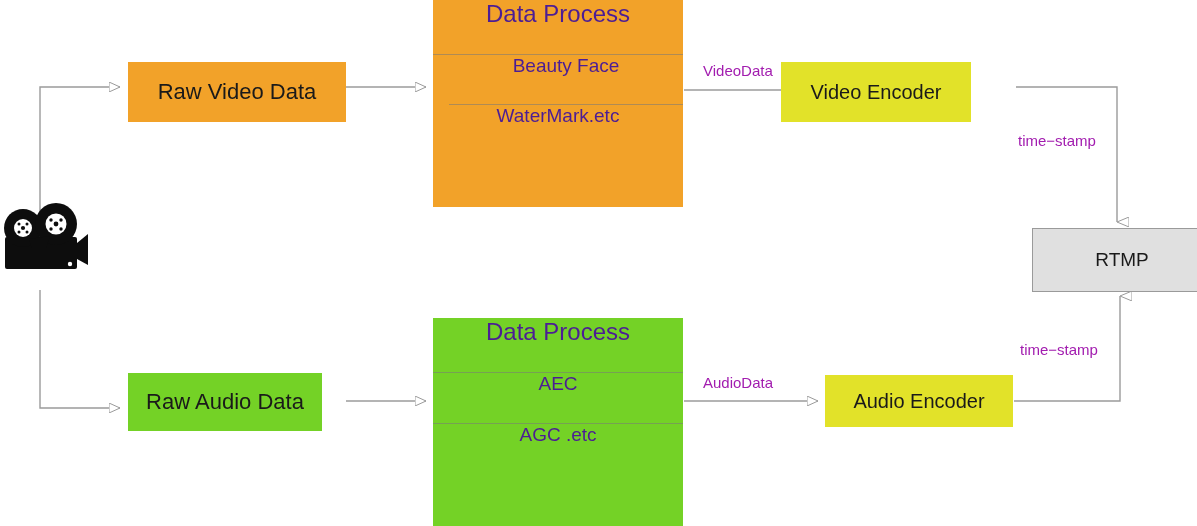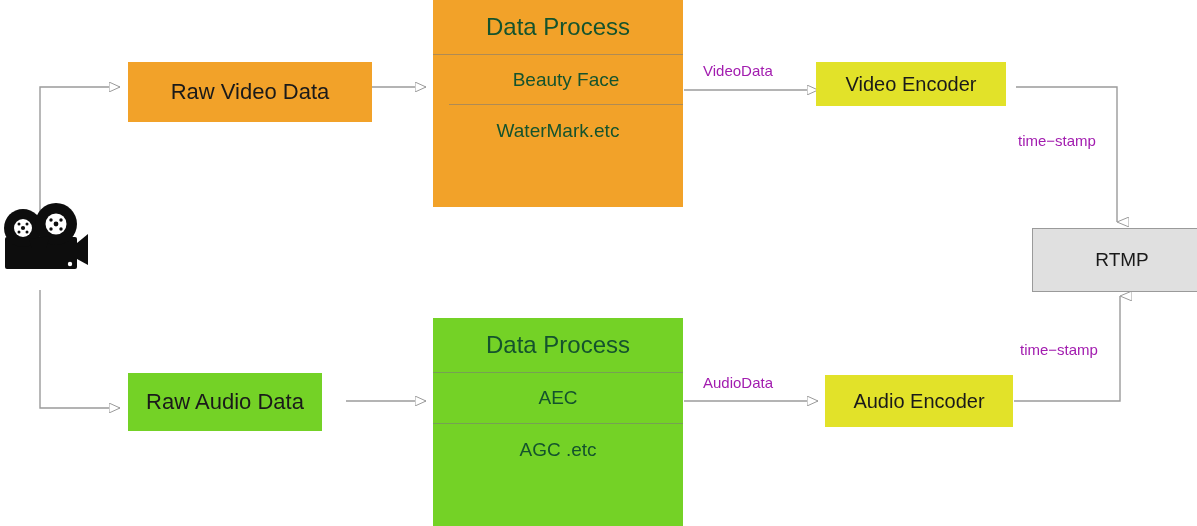--- a/index.html
+++ b/index.html
@@ -48,23 +48,23 @@
   }
   .stack {
     position: absolute;
     box-sizing: border-box;
     display: flex;
     flex-direction: column;
   }
   .stack-row {
     box-sizing: border-box;
     display: flex;
-    align-items: center;
+    align-items: flex-start;
     justify-content: center;
-    color: #14532d;
+    color: #4c1d95;
     font-size: 19px;
     border-bottom: 1px solid rgba(120,120,120,.55);
   }
   .stack-row.head {
     font-size: 24px;
   }
   .stack-row.last {
     border-bottom: none;
   }
   .edge-label {
@@ -142,21 +142,21 @@
         <circle cx="25" cy="29" r="1.5"></circle>
         <circle cx="54" cy="21" r="2.4"></circle>
         <circle cx="49" cy="17" r="1.7"></circle>
         <circle cx="59" cy="17" r="1.7"></circle>
         <circle cx="49" cy="26" r="1.7"></circle>
         <circle cx="59" cy="26" r="1.7"></circle>
       </g>
     </svg>
   </div>
 
-  <div class="node simple-box box-orange" style="left:128px; top:62px; width:244px; height:60px;">
+  <div class="node simple-box box-orange" style="left:128px; top:62px; width:218px; height:60px;">
     <span>Raw Video Data</span>
   </div>
 
   <div class="node simple-box box-green" style="left:128px; top:373px; width:194px; height:58px;">
     <span>Raw Audio Data</span>
   </div>
 
   <div class="stack box-orange" style="left:433px; top:0px; width:250px; height:207px;">
     <div class="stack-row head" style="height:55px;">
       <span>Data Process</span>
@@ -174,21 +174,21 @@
       <span>Data Process</span>
     </div>
     <div class="stack-row" style="height:51px;">
       <span>AEC</span>
     </div>
     <div class="stack-row last" style="height:51px;">
       <span>AGC .etc</span>
     </div>
   </div>
 
-  <div class="node simple-box box-yellow" style="left:816px; top:62px; width:190px; height:44px; font-size:20px;">
+  <div class="node simple-box box-yellow" style="left:781px; top:62px; width:190px; height:60px; font-size:20px;">
     <span>Video Encoder</span>
   </div>
 
   <div class="node simple-box box-yellow" style="left:825px; top:375px; width:188px; height:52px; font-size:20px;justify-content:center;">
     <span>Audio Encoder</span>
   </div>
 
   <div class="node box-gray" style="left:1032px; top:228px; width:180px; height:64px;">
     <span>RTMP</span>
   </div>

